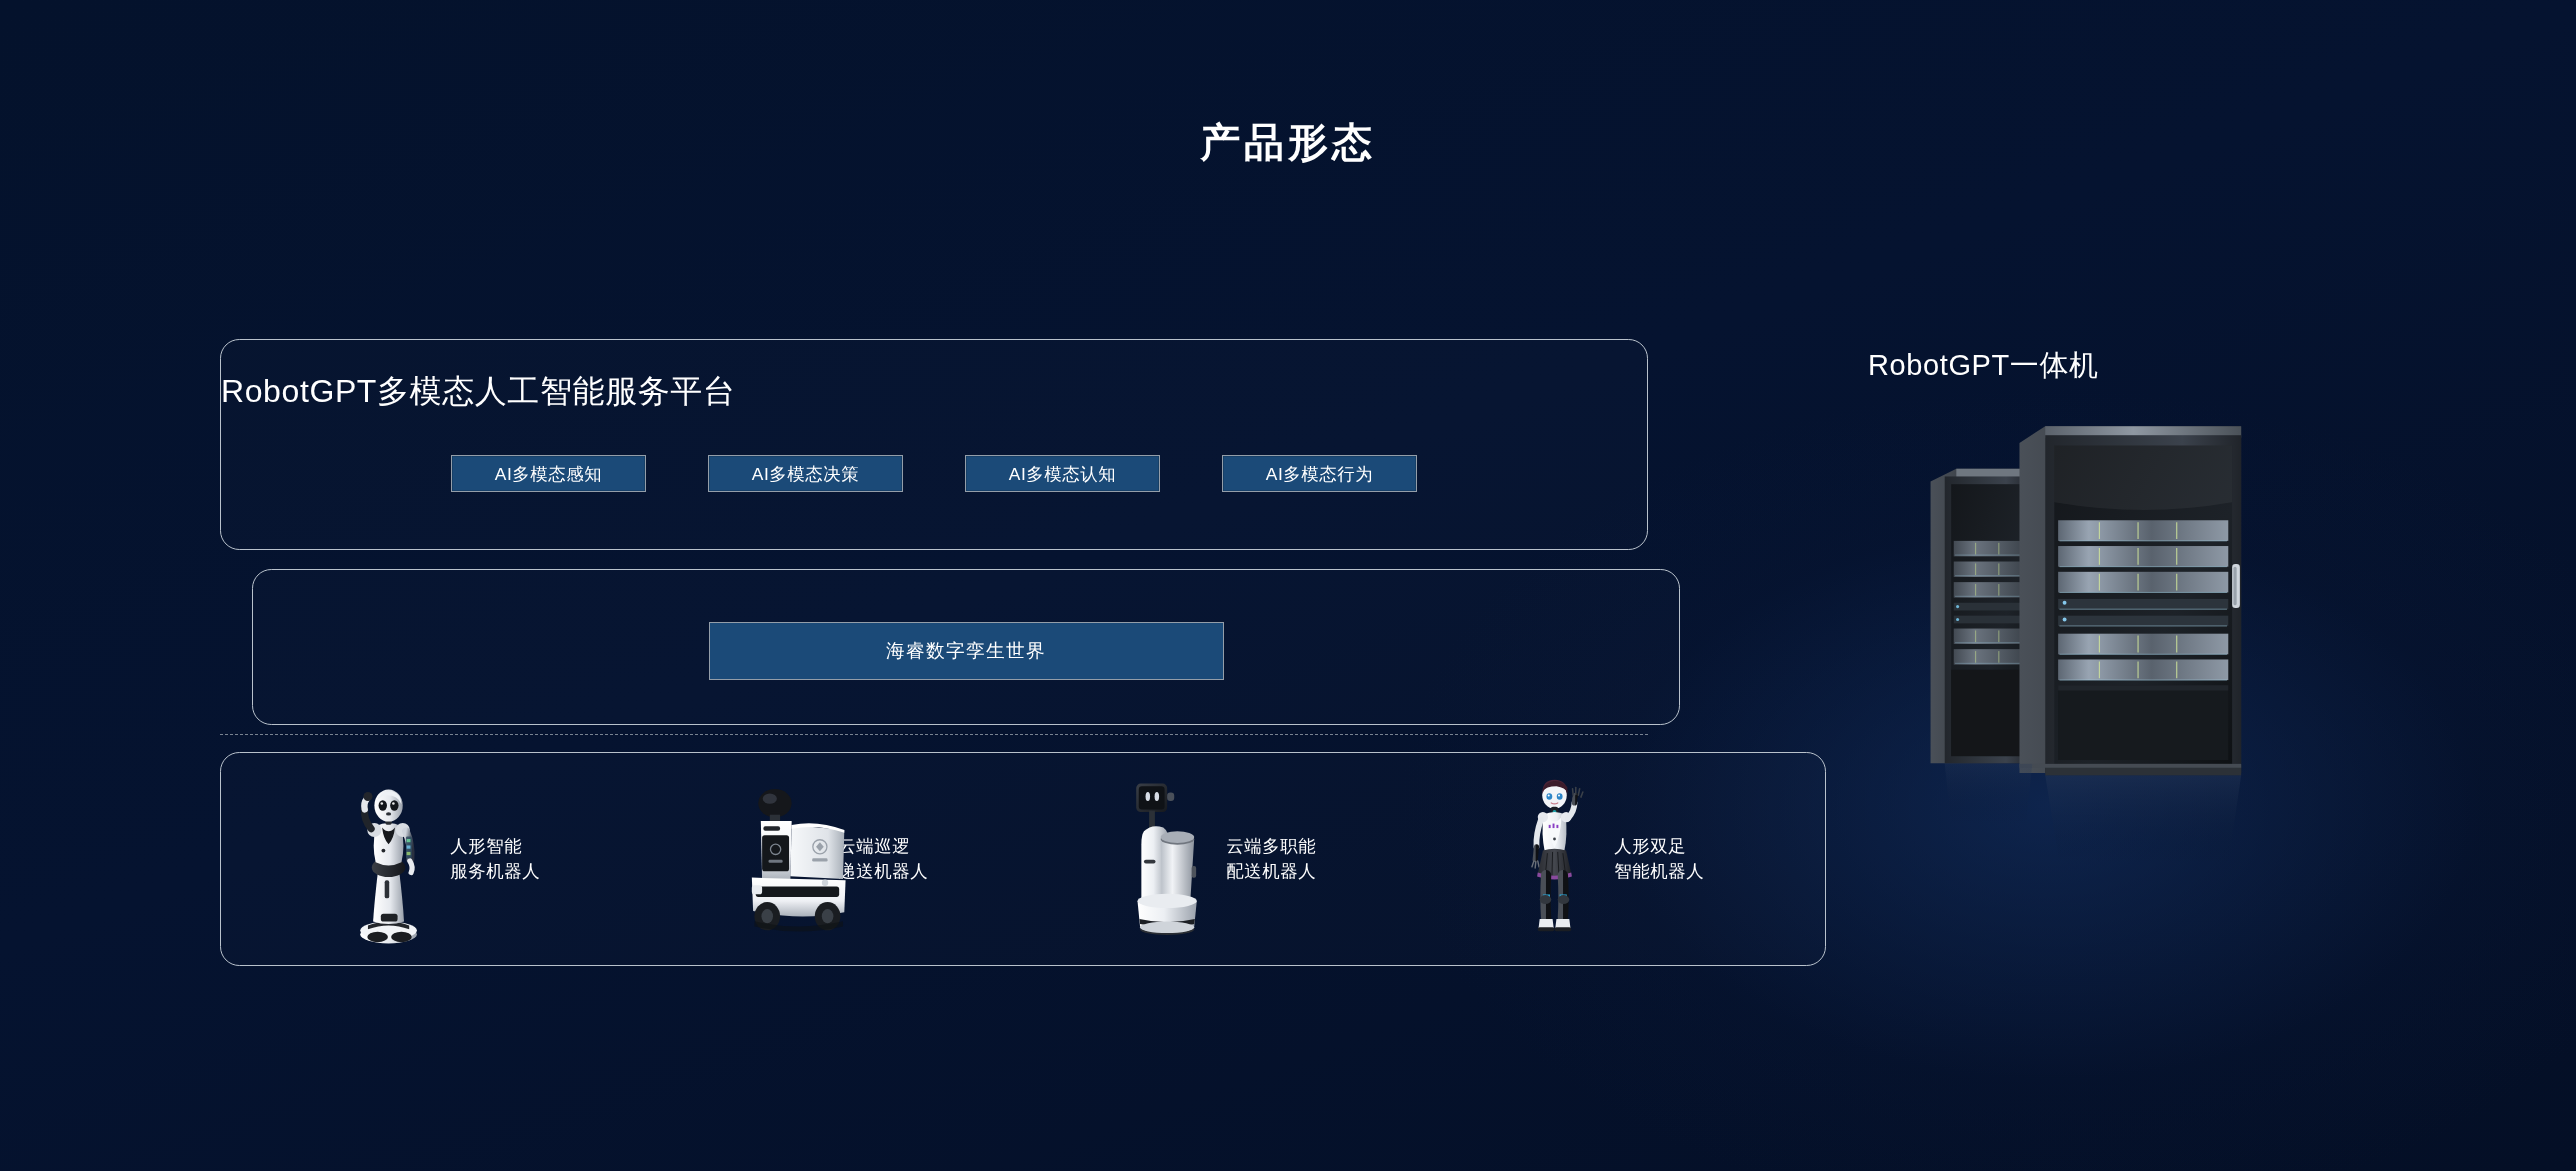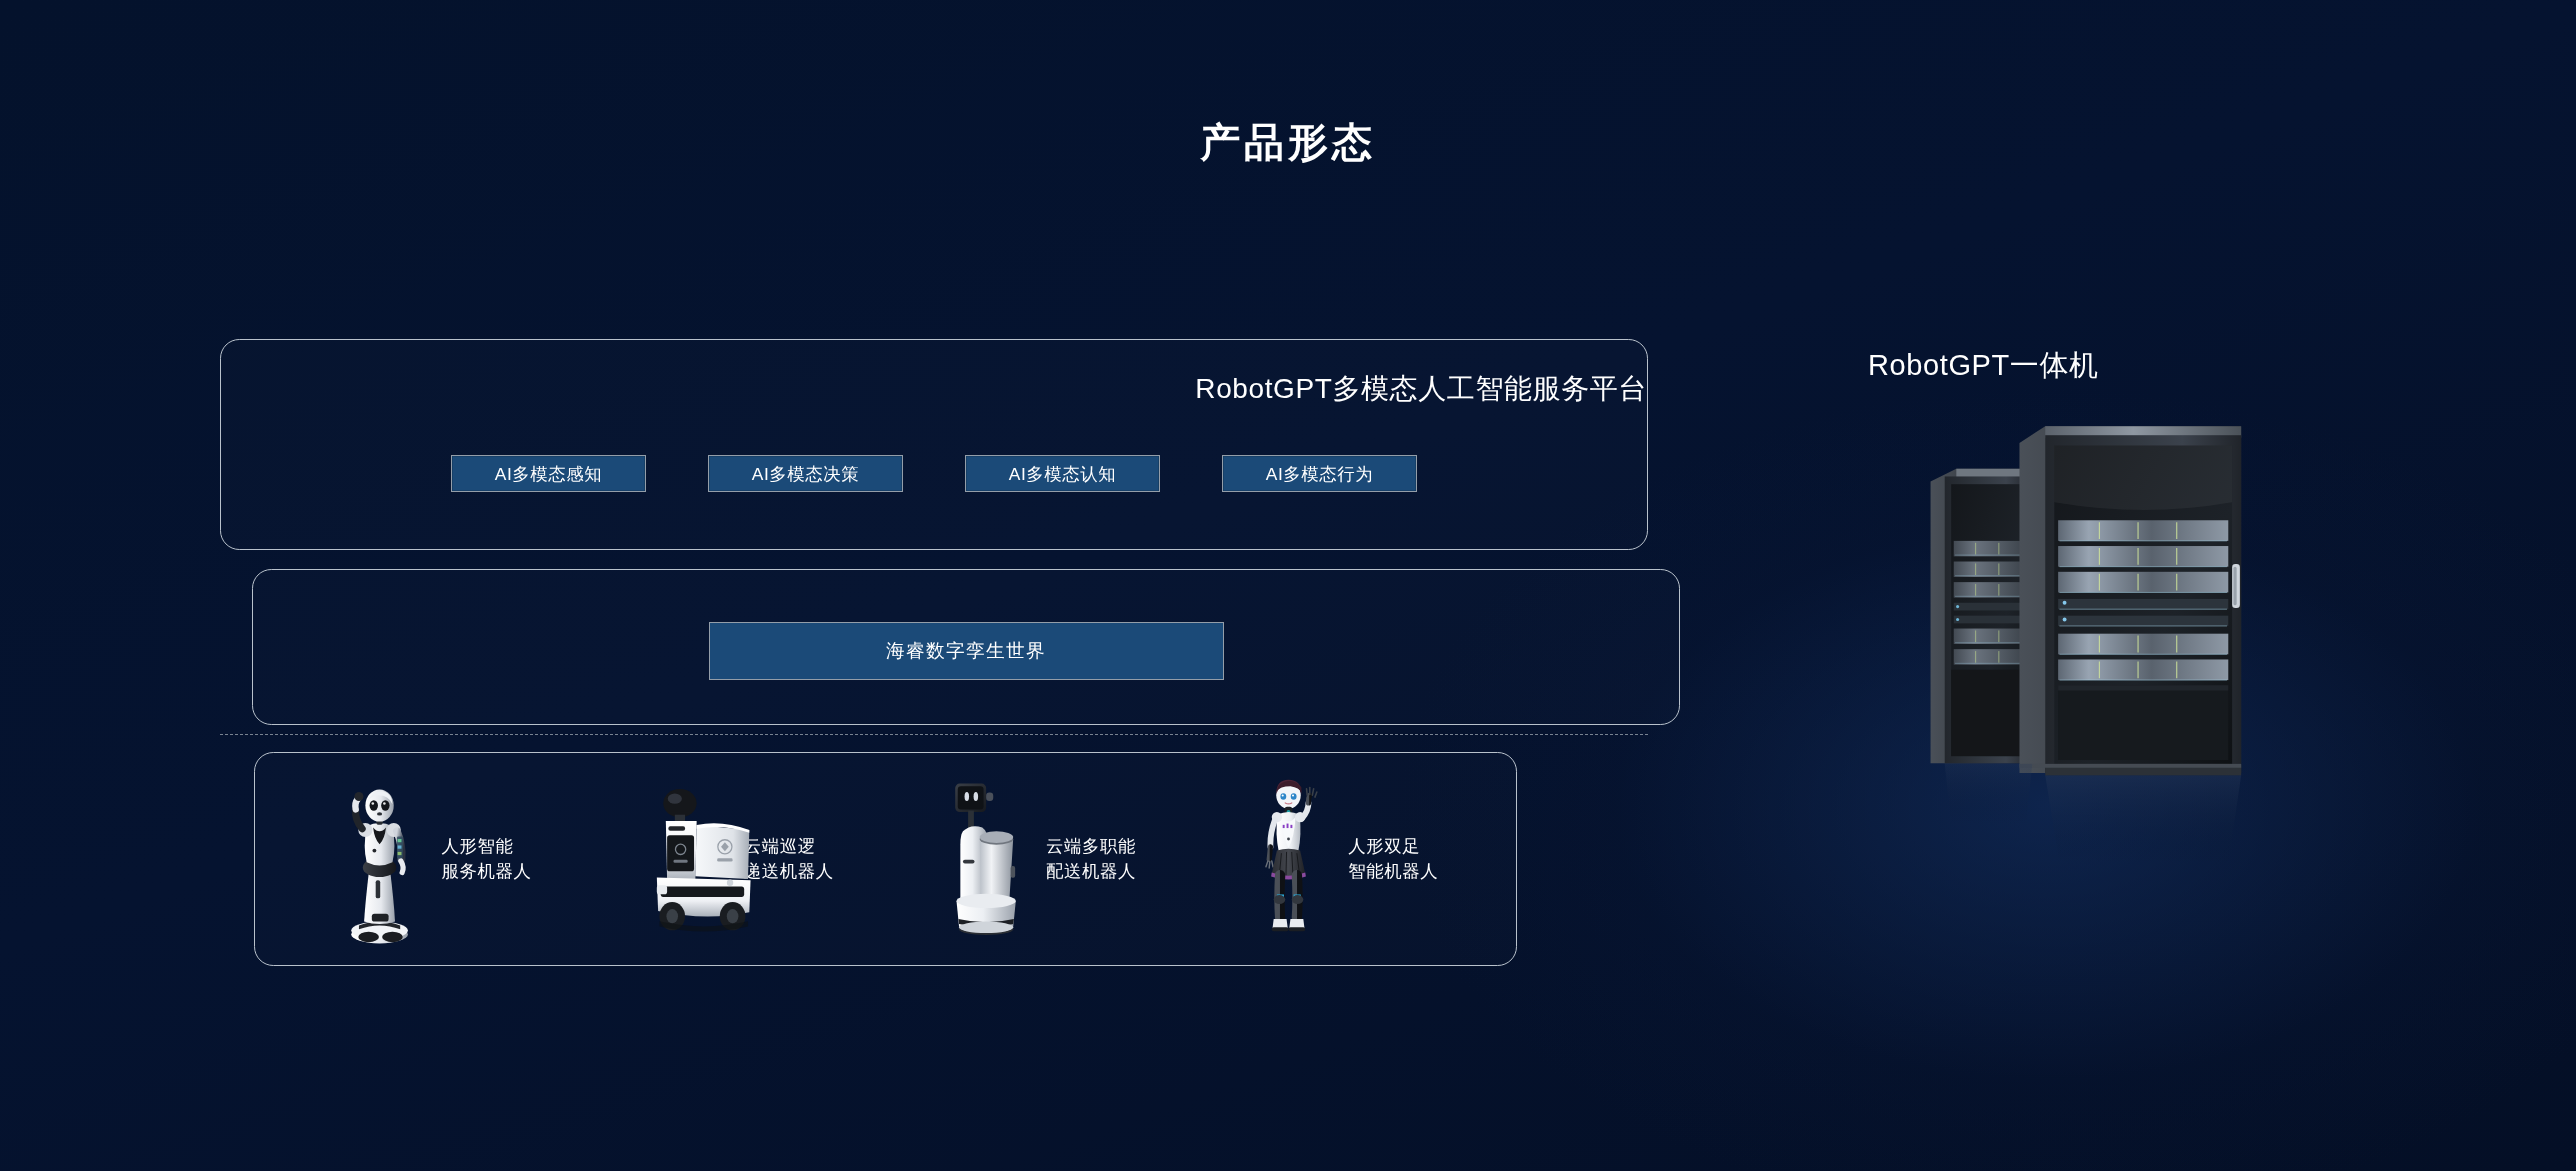--- a/index.html
+++ b/index.html
@@ -29,26 +29,26 @@
   
   .card{
     position:absolute;
     border:1.3px solid #b9c2cc;
     border-radius:19.3px;
     box-sizing:border-box;
     background:rgba(255,255,255,0.012);
   }
   #card-platform{left:220px;top:339px;width:1428px;height:211px;}
   #card-engine  {left:220px;top:569px;width:1428px;height:156px;margin-left:32px;}
-  #card-robots  {left:220px;top:752px;width:1263px;height:214px;margin-left:34px;}
+  #card-robots  {left:220px;top:752px;width:1606px;height:214px;}
 
   .card-title{
     position:absolute;left:0;right:0;top:30px;
-    text-align:right;
-    font-size:28px;font-weight:400;color:#ffffff;
+    text-align:left;
+    font-size:32px;font-weight:400;color:#ffffff;
     letter-spacing:0.6px;
   }
 
   
   .chip-row{
     position:absolute;left:0;right:0;top:115px;
     display:flex;justify-content:center;align-items:center;
   }
   .chip{
     width:195px;height:37px;

